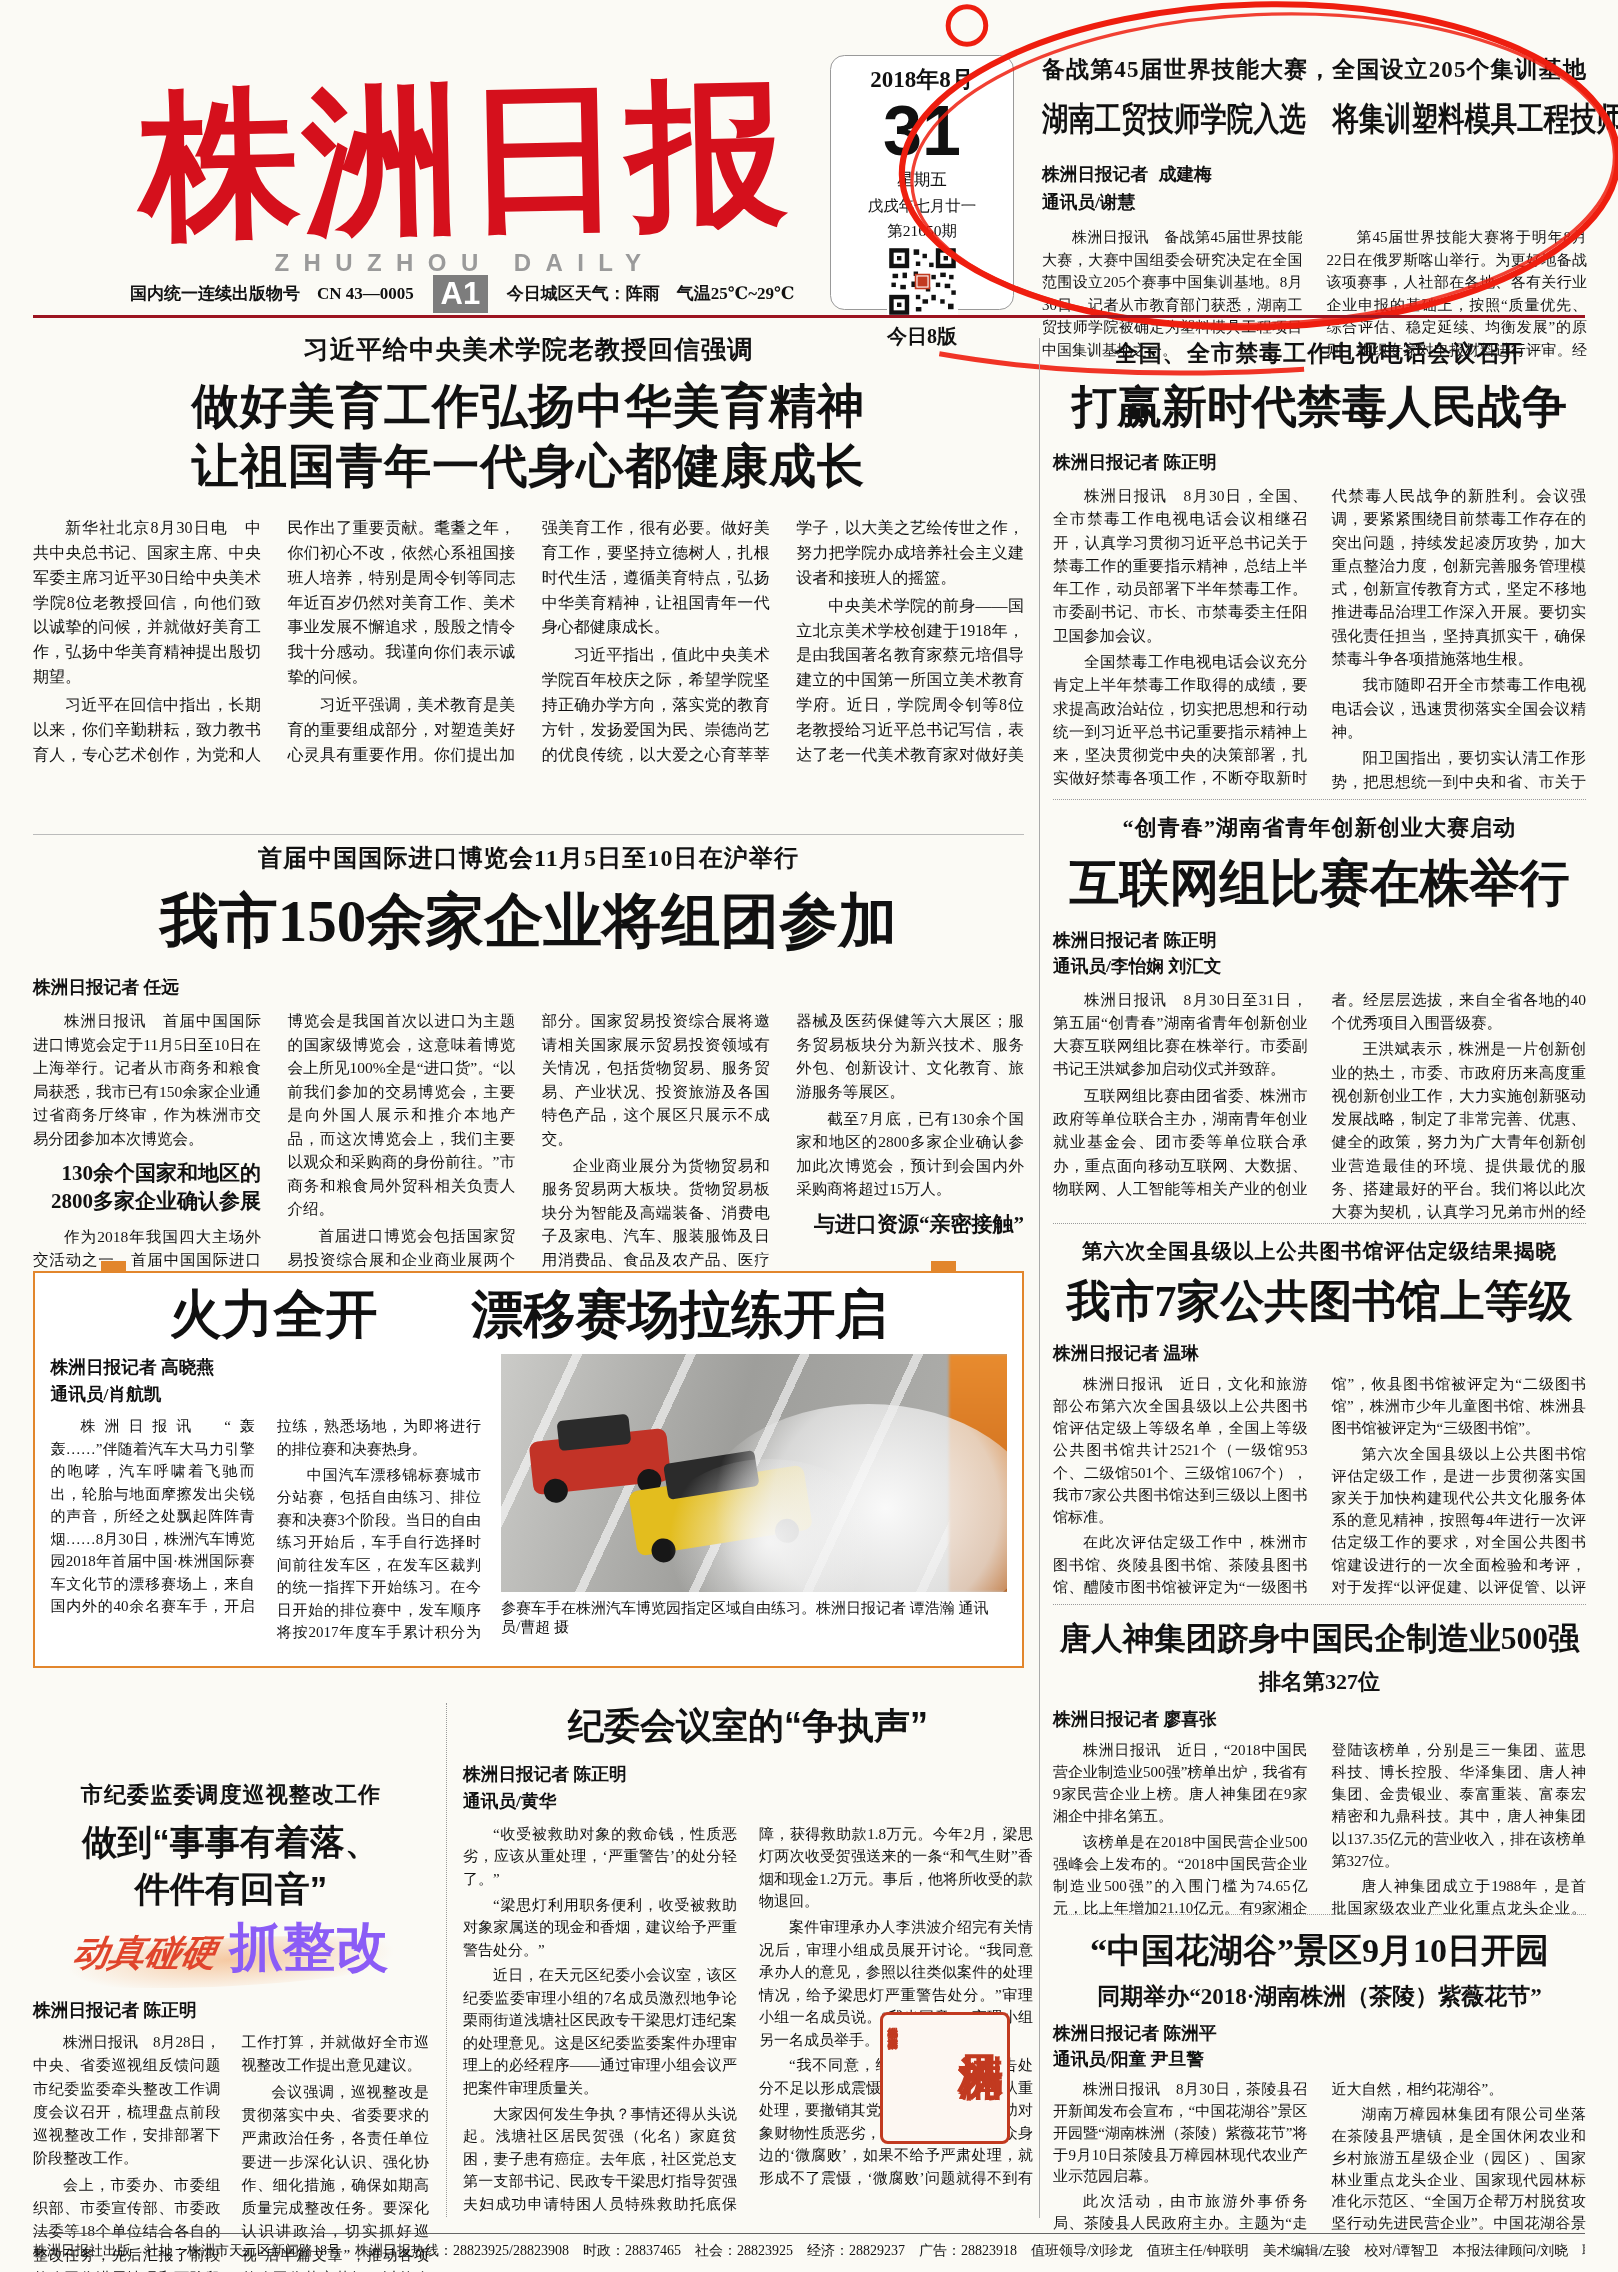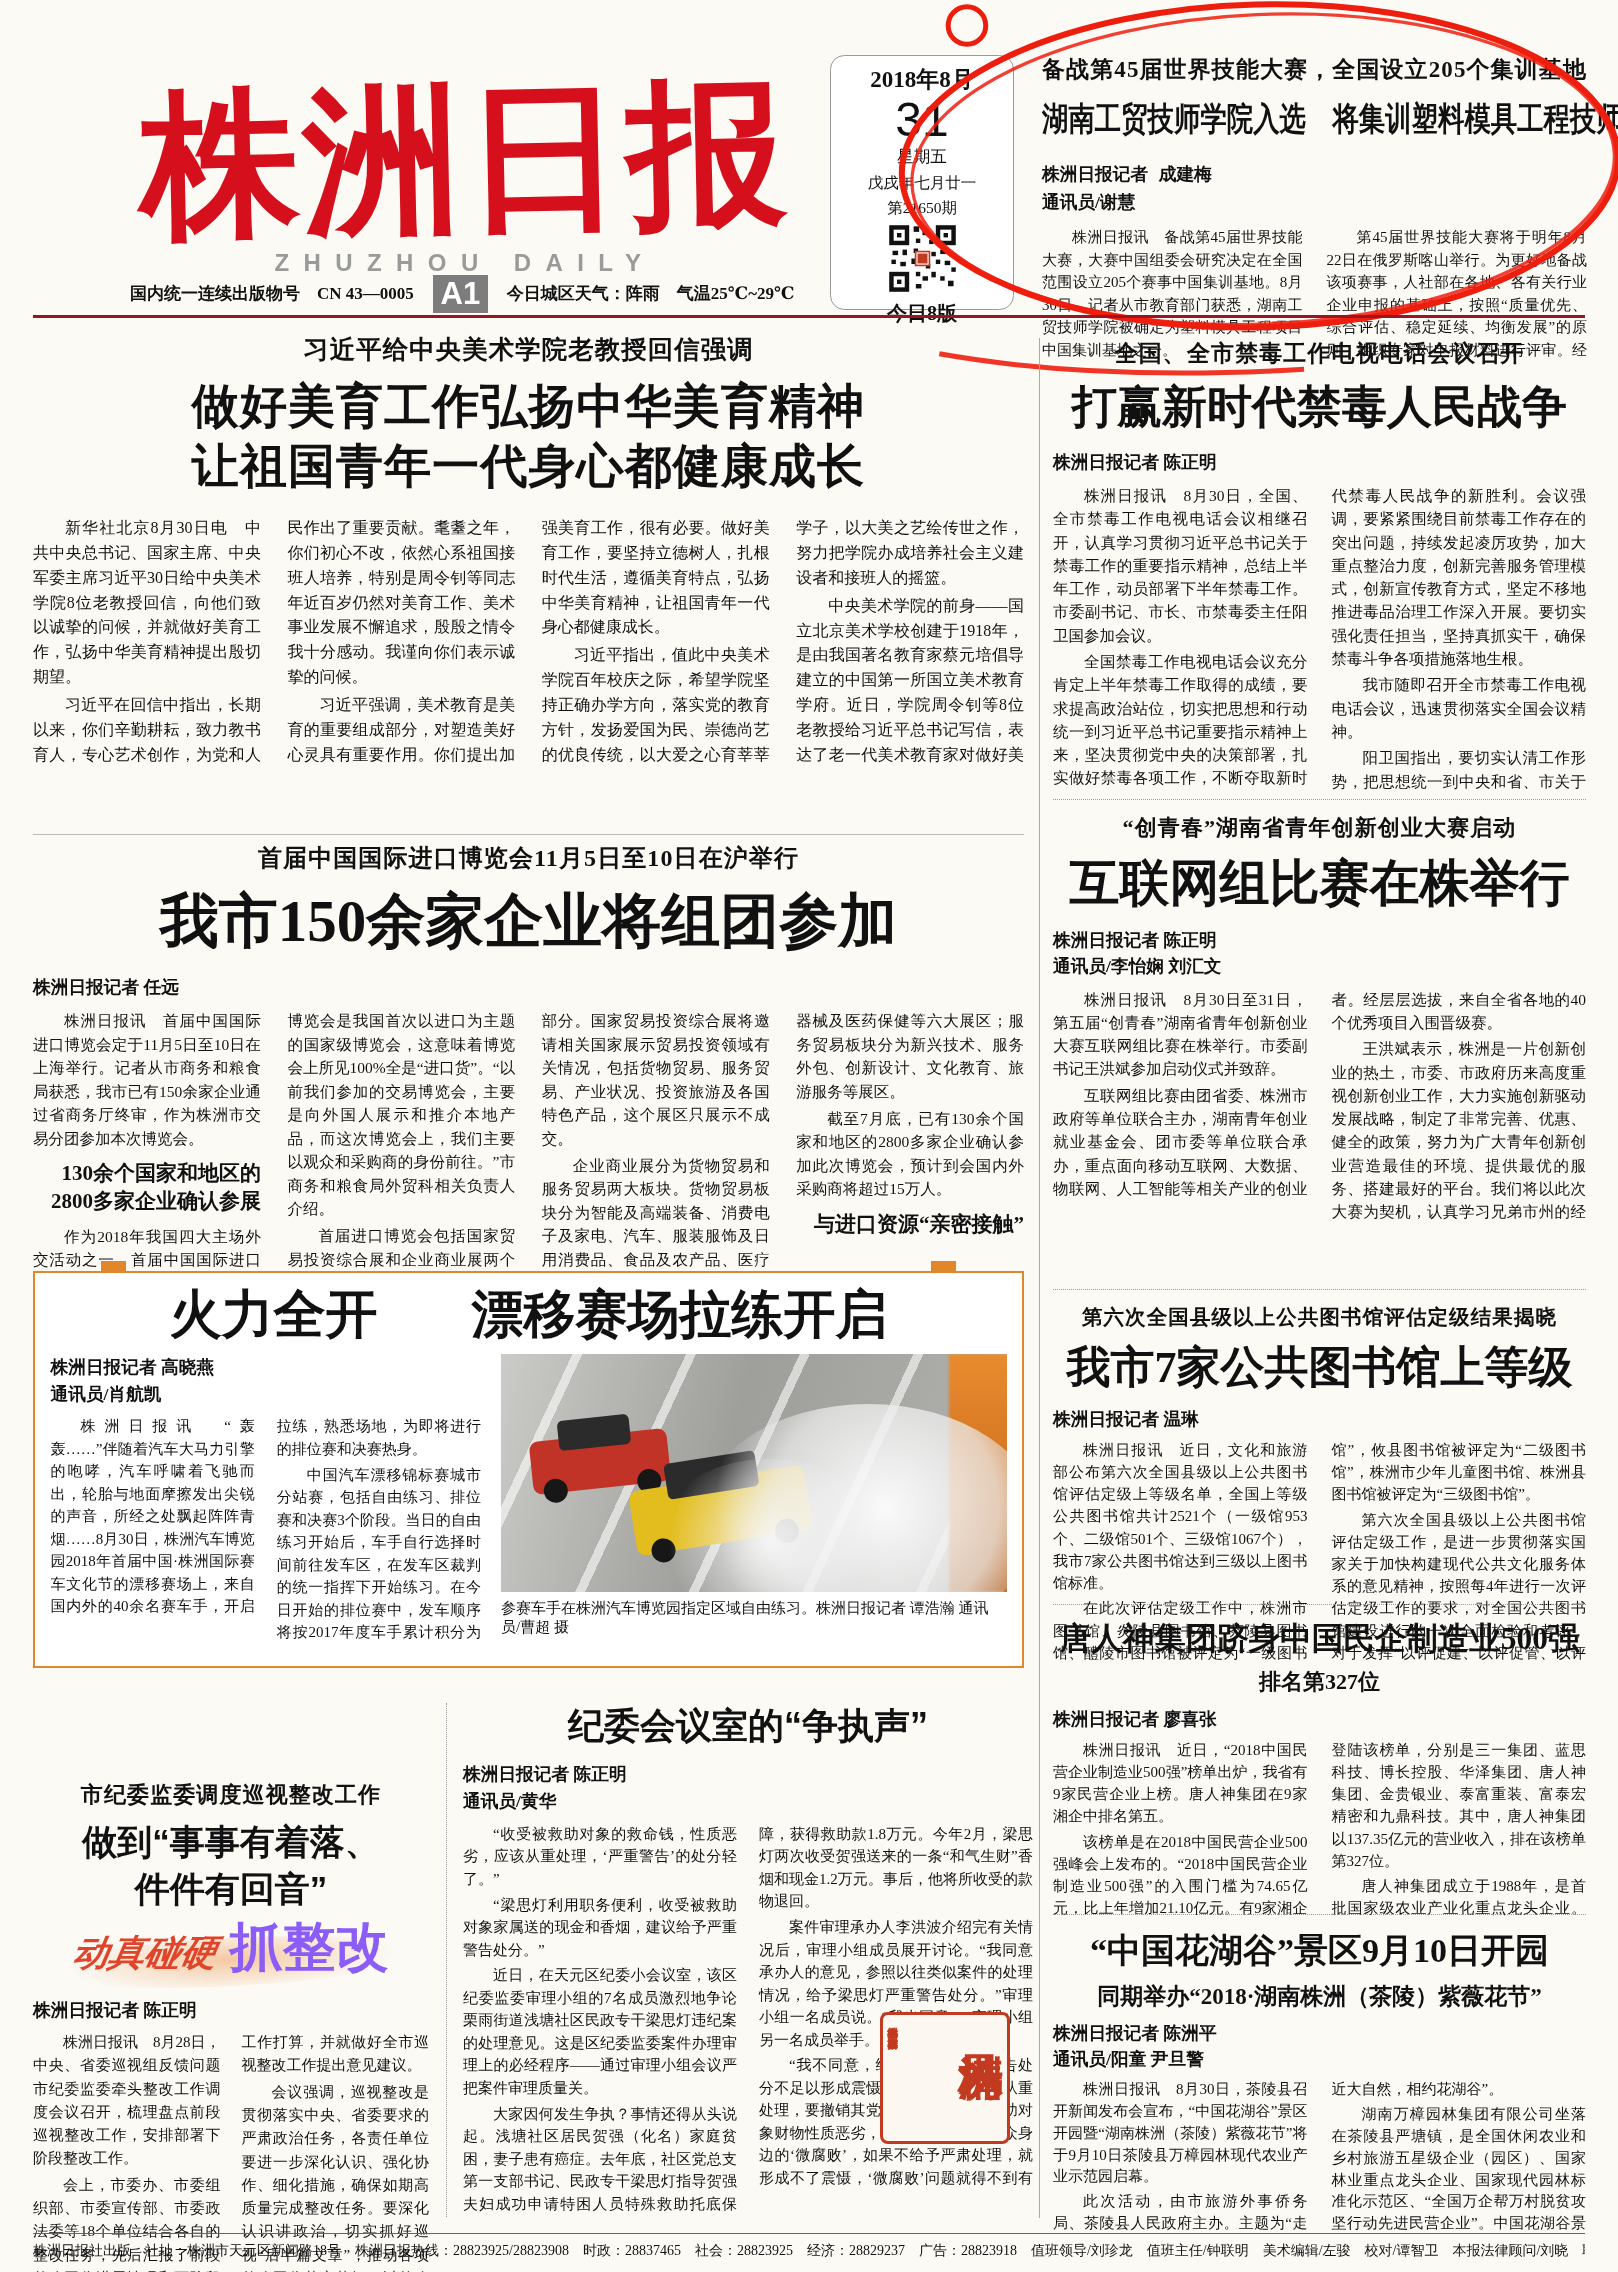--- a/index.html
+++ b/index.html
@@ -60,21 +60,21 @@
     <div id="logo-en" class="center sans" style="margin-top:5.5px;">ZHUZHOU DAILY</div>
   </div>
   <div class="abs" style="left:130px;top:275px;width:691px;display:flex;align-items:center;gap:19px;">
     <span style="font-size:17px;font-weight:600;">国内统一连续出版物号　CN 43—0005</span>
     <span id="edition-badge" class="sans">A1</span>
     <span style="font-size:17px;font-weight:600;">今日城区天气：阵雨　气温25℃~29℃</span>
   </div>
 
   <div id="date-box" class="abs" style="left:830px;top:55px;width:182px;height:253px;">
     <div style="font-size:23px;font-weight:bold;margin-top:7.7px;">2018年8月</div>
-    <div class="sans" style="font-size:48px;font-weight:400;line-height:1.05;">31</div>
+    <div class="sans" style="font-size:70px;font-weight:700;line-height:1.05;">31</div>
     <div style="font-size:16.6px;margin-top:1.1px;">星期五</div>
     <div style="font-size:15.5px;margin-top:4.4px;">戊戌年七月廿一</div>
     <div style="font-size:15.5px;margin-top:4.4px;">第21650期</div>
     <svg width="71" height="71" viewBox="0 0 128 128" style="margin-top:4.4px;">
       <rect width="128" height="128" fill="#fff"></rect>
       <g fill="#111">
         <rect x="4" y="4" width="36" height="36"></rect>
           <rect x="88" y="4" width="36" height="36"></rect>
           <rect x="4" y="88" width="36" height="36"></rect>
         <rect x="48" y="6" width="10" height="10"></rect>
@@ -277,21 +277,21 @@
     <div class="byline" style="margin-top:10px;font-weight:bold;">株洲日报记者 陈正明</div>
     <div class="byline" style="font-weight:bold;">通讯员/李怡娴 刘汇文</div>
     <div class="bodytxt" style="margin-top:7.7px;column-count:2;column-gap:24px;font-size:15.5px;line-height:1.5;height:238px;">
       <p>株洲日报讯　8月30日至31日，第五届“创青春”湖南省青年创新创业大赛互联网组比赛在株举行。市委副书记王洪斌参加启动仪式并致辞。</p>
       <p>互联网组比赛由团省委、株洲市政府等单位联合主办，湖南青年创业就业基金会、团市委等单位联合承办，重点面向移动互联网、大数据、物联网、人工智能等相关产业的创业者。经层层选拔，来自全省各地的40个优秀项目入围晋级赛。</p>
       <p>王洪斌表示，株洲是一片创新创业的热土，市委、市政府历来高度重视创新创业工作，大力实施创新驱动发展战略，制定了非常完善、优惠、健全的政策，努力为广大青年创新创业营造最佳的环境、提供最优的服务、搭建最好的平台。我们将以此次大赛为契机，认真学习兄弟市州的经验做法，进一步完善青年创新创业平台、提升青年创新创业能力，引领带动更多有志青年用激情点燃创业梦想，用实干开拓发展新路。</p>
 
     </div>
   </div>
 
-  <div class="rail-article rail-sep" style="top:1289px;">
+  <div class="rail-article rail-sep" style="top:1223px;">
     <div class="kicker" style="font-size:20.5px;">第六次全国县级以上公共图书馆评估定级结果揭晓</div>
     <div class="center serif" style="font-size:44px;font-weight:900;margin-top:6.6px;">我市7家公共图书馆上等级</div>
     <div class="byline" style="margin-top:8.8px;font-weight:bold;">株洲日报记者 温琳</div>
     <div class="bodytxt" style="margin-top:6.6px;column-count:2;column-gap:24px;font-size:15px;line-height:1.48;height:227px;">
       <p>株洲日报讯　近日，文化和旅游部公布第六次全国县级以上公共图书馆评估定级上等级名单，全国上等级公共图书馆共计2521个（一级馆953个、二级馆501个、三级馆1067个），我市7家公共图书馆达到三级以上图书馆标准。</p>
       <p>在此次评估定级工作中，株洲市图书馆、炎陵县图书馆、茶陵县图书馆、醴陵市图书馆被评定为“一级图书馆”，攸县图书馆被评定为“二级图书馆”，株洲市少年儿童图书馆、株洲县图书馆被评定为“三级图书馆”。</p>
       <p>第六次全国县级以上公共图书馆评估定级工作，是进一步贯彻落实国家关于加快构建现代公共文化服务体系的意见精神，按照每4年进行一次评估定级工作的要求，对全国公共图书馆建设进行的一次全面检验和考评，对于发挥“以评促建、以评促管、以评促用”作用，促进公共图书馆事业的发展具有非常重要的意义。评估定级依据评估标准和定级必备条件，经自查、平台填报、审核、实地评估、公示等程序，最终确定图书馆的等级。</p>
 
     </div>
   </div>

